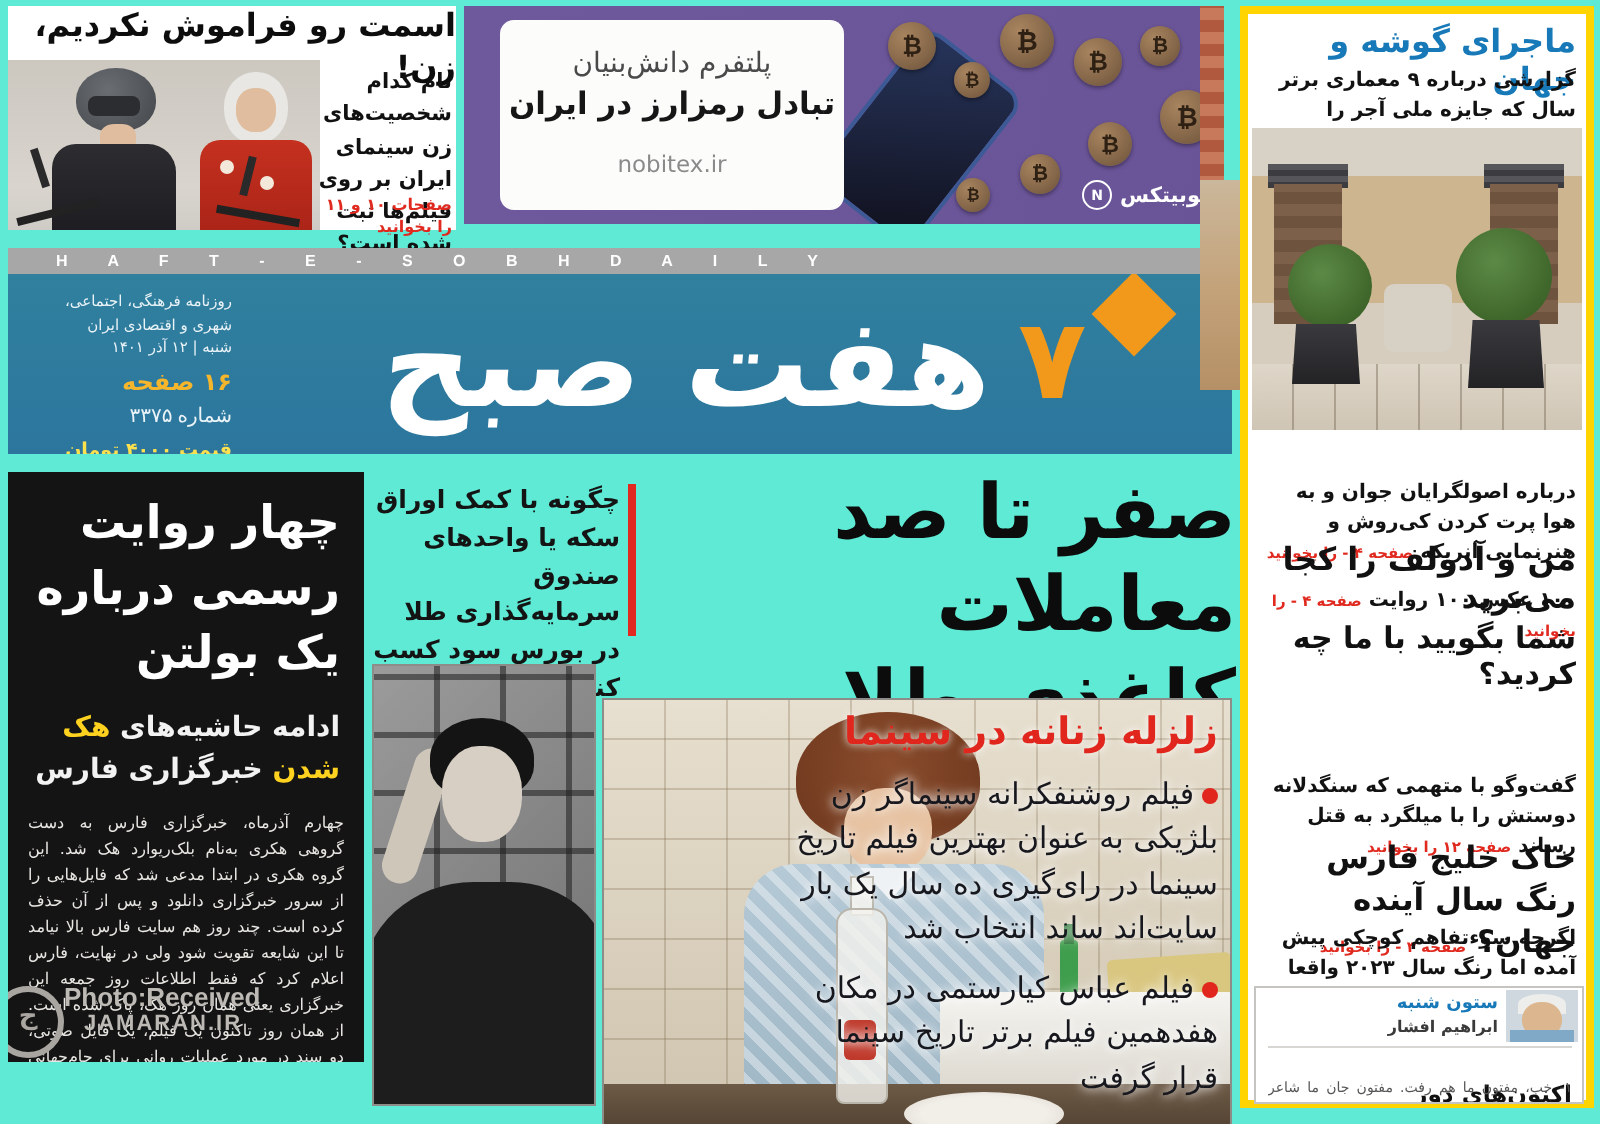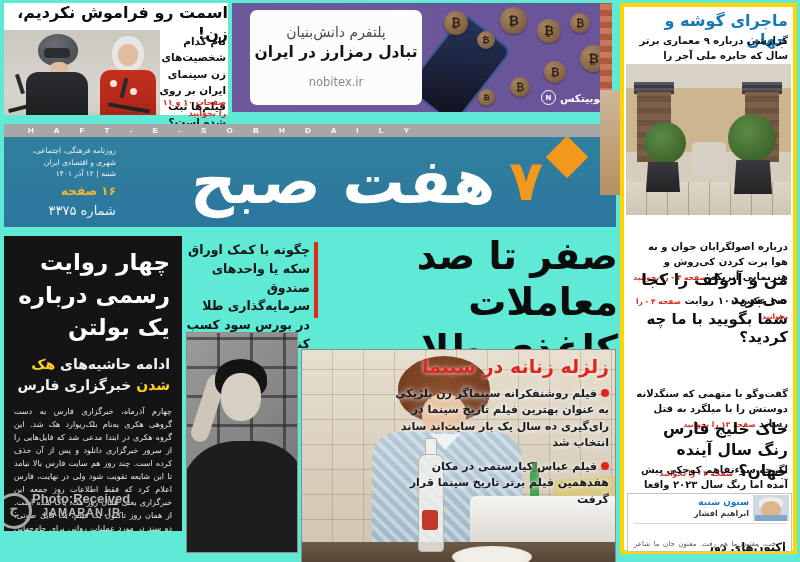--- a/index.html
+++ b/index.html
@@ -36,21 +36,21 @@
   #ad-brand{right:8px;bottom:7px;display:flex;align-items:center;gap:4px;}
   #ad-brand-ring{width:13px;height:13px;border:1.5px solid #fff;border-radius:50%;color:#fff;font-size:7px;font-weight:bold;display:flex;align-items:center;justify-content:center;}
   #ad-brand-text{color:#fff;font-size:10.5px;font-weight:bold;direction:rtl;}
   #brick-strip{left:600px;top:3px;width:12px;height:109px;background:repeating-linear-gradient(0deg,#b0593f 0 6px,#c8795c 6px 12px);}
 
   
   #latin-strip{left:4px;top:124px;width:612px;height:13px;background:#a7a7a7;color:#fff;font-family:"Liberation Sans",sans-serif;font-size:8px;font-weight:bold;letter-spacing:9px;line-height:13px;padding-left:24px;box-sizing:border-box;overflow:hidden;white-space:nowrap;}
   #blueband{left:4px;top:137px;width:612px;height:90px;background:linear-gradient(#30809e,#2c769e);overflow:hidden;}
   #mast-info{left:12px;top:8px;width:100px;direction:rtl;text-align:right;color:#eaf3f7;font-size:7.5px;line-height:1.55;}
   #mast-pages{color:#f6b62c;font-size:12px;font-weight:bold;margin:2px 0 1px;}
-  #mast-issue{font-size:13px;}
+  #mast-issue{font-size:10px;font-family:Liberation Serif, serif;}
   #mast-price{color:#ffe04d;font-size:9.5px;font-weight:bold;margin-top:2px;}
   #mast-logo{left:130px;top:2px;width:420px;height:86px;color:#fff;font-size:62px;font-weight:bold;direction:rtl;text-align:center;line-height:86px;transform:skewX(-5deg);letter-spacing:-2px;}
   #mast-diamond{left:548px;top:5px;width:30px;height:30px;background:#f2991c;transform:rotate(45deg);}
   #mast-seven{left:505px;top:16px;color:#f2991c;font-size:56px;font-weight:bold;line-height:1;}
   #photo-notch{left:600px;top:90px;width:24px;height:105px;background:linear-gradient(#cbb79b,#c3a178 55%,#b59066);}
 
   
   #lead-h{left:322px;top:233px;width:296px;direction:rtl;text-align:right;color:#0c0c0c;font-weight:bold;font-size:38px;line-height:1.22;letter-spacing:-1px;}
   #lead-bar{left:314px;top:242px;width:4px;height:76px;background:#e0291f;}
   #lead-deck{left:186px;top:241px;width:124px;direction:rtl;text-align:right;font-size:12.5px;font-weight:bold;color:#141414;line-height:1.5;}
@@ -86,21 +86,21 @@
   #k-rack{left:252px;top:128px;width:62px;height:22px;background:#d9c67f;border-radius:3px;transform:rotate(-4deg);}
   #k-counter{left:0;top:192px;width:315px;height:29px;background:linear-gradient(#6d5a46,#4c3d2e);}
   #k-plate{left:150px;top:196px;width:80px;height:22px;background:radial-gradient(ellipse at center,#f2efe9 55%,#d8d3c8);border-radius:50%;}
   #k-bottle{left:116px;top:104px;width:24px;height:96px;background:rgba(244,243,238,.8);border:1px solid #b9b5aa;border-radius:8px 8px 4px 4px;}
   #k-bottle-neck{left:123px;top:88px;width:10px;height:18px;background:rgba(244,243,238,.9);border:1px solid #b9b5aa;}
   #k-bottle-label{left:120px;top:160px;width:16px;height:20px;background:#c0392b;border-radius:3px;}
 
   
   #cinema{right:6px;top:4px;width:216px;direction:rtl;text-align:right;}
   #cinema-h{color:#e0261d;font-size:19px;font-weight:bold;line-height:1.3;text-shadow:0 0 4px rgba(255,255,255,.9);}
-  .bullet{margin-top:7px;font-size:11px;font-weight:bold;color:#17171e;line-height:1.5;text-shadow:0 0 4px rgba(255,255,255,.95),0 0 8px rgba(255,255,255,.8);}
+  .bullet{margin-top:7px;font-size:15px;font-weight:normal;color:#17171e;line-height:1.5;text-shadow:0 0 4px rgba(255,255,255,.95),0 0 8px rgba(255,255,255,.8);}
   .dot{display:inline-block;width:8px;height:8px;background:#e0261d;border-radius:50%;margin-left:4px;}
 
   
   #rcol{left:620px;top:3px;width:177px;height:551px;background:#fff;border:4px solid #ffd400;box-sizing:border-box;}
   .rc{position:absolute;direction:rtl;text-align:right;}
   #rc-arch-t{right:5px;top:4px;width:160px;color:#1779b8;font-size:16px;font-weight:bold;}
   #rc-arch-d{right:5px;top:27px;width:160px;font-size:10px;font-weight:bold;color:#121212;line-height:1.45;}
   #rc-photo{left:2px;top:57px;width:165px;height:151px;overflow:hidden;background:linear-gradient(#d8d2c6 0 16%,#cdb68f 16% 58%,#d6cdbe 58%);}
   .pillar{top:28px;width:34px;height:70px;background:repeating-linear-gradient(0deg,#6e543f 0 6px,#7d6049 6px 12px);}
   .pillar-cap{width:40px;height:12px;background:repeating-linear-gradient(0deg,#3c3c40 0 3px,#55555a 3px 6px);}

